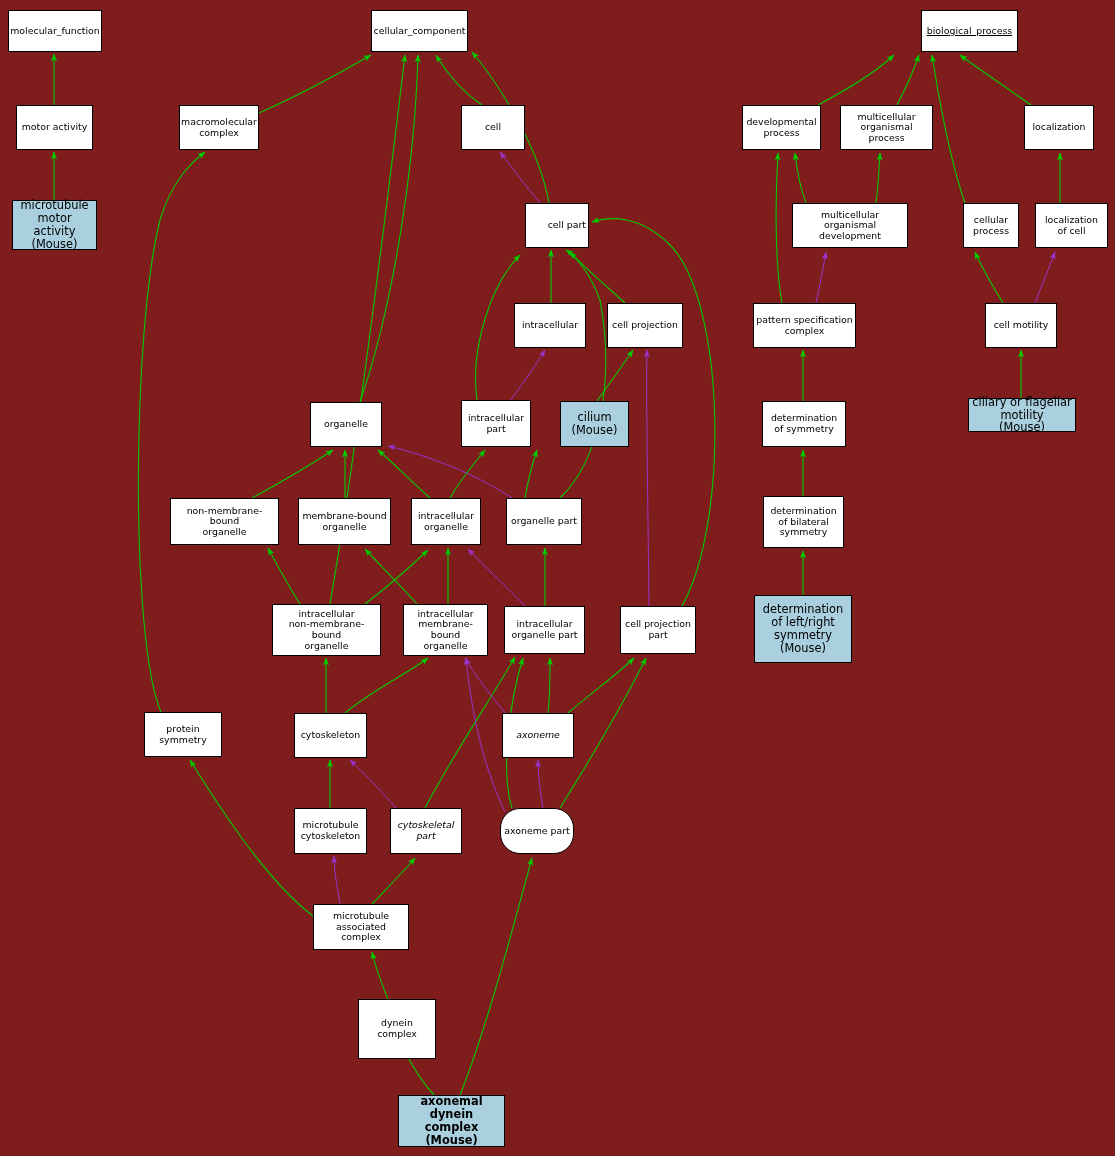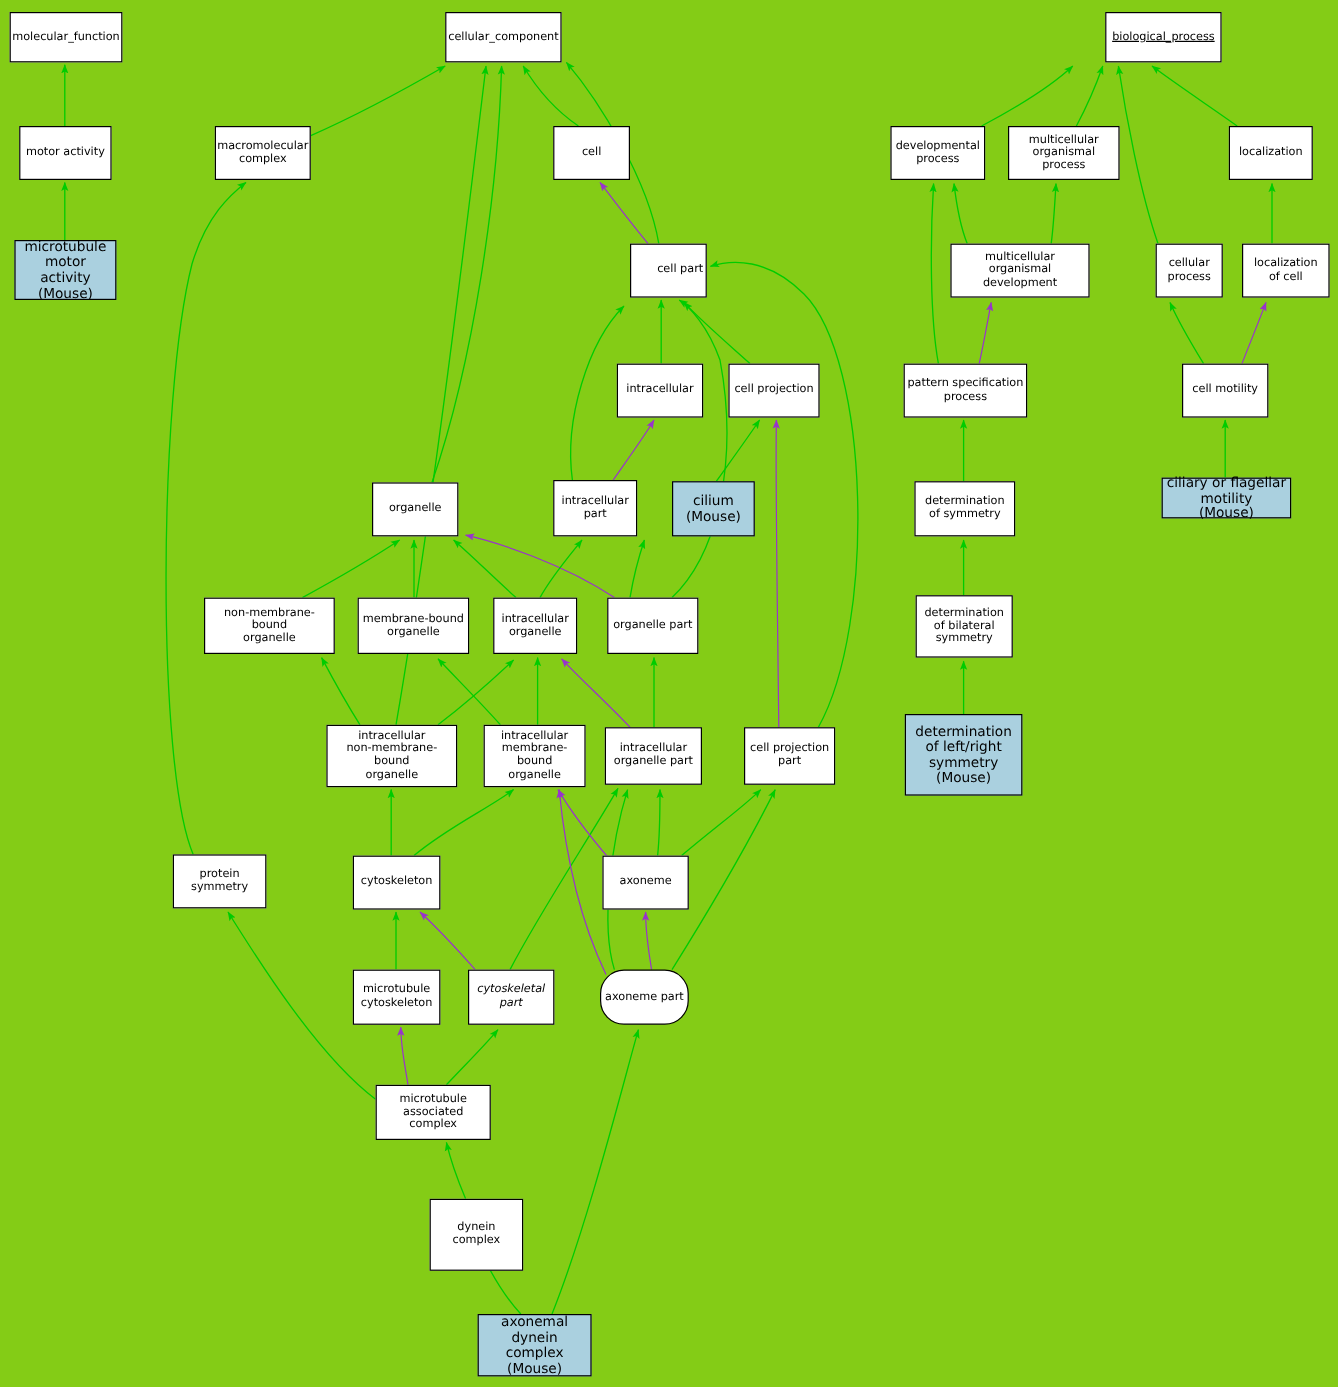--- a/index.html
+++ b/index.html
@@ -1,18 +1,18 @@
 <!DOCTYPE html>
 <html><head>
 <meta charset="utf-8">
 <title>GO DAG</title>
 <style>
   html,body{margin:0;padding:0;background:#ffffff;}
   body{font-family:"DejaVu Sans","Liberation Sans",sans-serif;}
-  #canvas{position:relative;width:1115px;height:1156px;background:#84cc16;overflow:hidden;}
+  #canvas{position:relative;width:1115px;height:1156px;background:#7f1d1d;overflow:hidden;}
   svg.edges{position:absolute;left:0;top:0;width:1115px;height:1156px;pointer-events:none;}
   .node{
     position:absolute;
     box-sizing:border-box;
     border:1px solid #000;
     background:#ffffff;
     display:flex;
     align-items:center;
     justify-content:center;
     text-align:center;
@@ -122,21 +122,21 @@
 (Mouse)</span></div>
       <div class="node s9" style="left: 525px; top: 203px; width: 64px; height: 45px; text-align: right;"><span class="lbl">cell part</span></div>
       <div class="node s9" style="left: 792px; top: 203px; width: 116px; height: 45px;"><span class="lbl">multicellular
 organismal development</span></div>
       <div class="node s9" style="left: 935px; top: 203px; width: 56px; height: 45px; margin-left: 28px;"><span class="lbl">cellular process</span></div>
       <div class="node s9" style="left: 1035px; top: 203px; width: 73px; height: 45px;"><span class="lbl">localization
 of cell</span></div>
       <div class="node s9" style="left: 514px; top: 303px; width: 72px; height: 45px;"><span class="lbl">intracellular</span></div>
       <div class="node s9" style="left: 607px; top: 303px; width: 76px; height: 45px;"><span class="lbl">cell projection</span></div>
       <div class="node s9" style="left: 753px; top: 303px; width: 103px; height: 45px;"><span class="lbl">pattern specification
-process</span></div>
+complex</span></div>
       <div class="node s9" style="left: 985px; top: 303px; width: 72px; height: 45px;"><span class="lbl">cell motility</span></div>
       <div class="node s9" style="left: 310px; top: 402px; width: 72px; height: 45px;"><span class="lbl">organelle</span></div>
       <div class="node s9" style="left: 461px; top: 400px; width: 70px; height: 47px;"><span class="lbl">intracellular
 part</span></div>
       <div class="node s11 hl" style="left: 560px; top: 401px; width: 69px; height: 46px;"><span class="lbl">cilium
 (Mouse)</span></div>
       <div class="node s9" style="left: 762px; top: 401px; width: 84px; height: 46px;"><span class="lbl">determination
 of symmetry</span></div>
       <div class="node s11 hl" style="left: 968px; top: 398px; width: 108px; height: 34px;"><span class="lbl">ciliary or flagellar
 motility
@@ -160,26 +160,26 @@
       <div class="node s9" style="left: 504px; top: 606px; width: 81px; height: 48px;"><span class="lbl">intracellular
 organelle part</span></div>
       <div class="node s9" style="left: 620px; top: 606px; width: 76px; height: 48px;"><span class="lbl">cell projection
 part</span></div>
       <div class="node s11 hl" style="left: 754px; top: 595px; width: 98px; height: 68px;"><span class="lbl">determination
 of left/right
 symmetry
 (Mouse)</span></div>
       <div class="node s9" style="left: 144px; top: 712px; width: 78px; height: 45px;"><span class="lbl">protein symmetry</span></div>
       <div class="node s9" style="left: 294px; top: 713px; width: 73px; height: 45px;"><span class="lbl">cytoskeleton</span></div>
-      <div class="node s9" style="left: 502px; top: 713px; width: 72px; height: 45px;"><span class="lbl">axoneme</span></div>
+      <div class="node s9" style="left: 502px; top: 713px; width: 72px; height: 45px; font-style: italic;"><span class="lbl">axoneme</span></div>
       <div class="node s9" style="left: 294px; top: 808px; width: 73px; height: 46px;"><span class="lbl">microtubule
 cytoskeleton</span></div>
       <div class="node s9" style="left: 390px; top: 808px; width: 72px; height: 46px; font-style: italic;"><span class="lbl">cytoskeletal
 part</span></div>
       <div class="node s9" style="left: 500px; top: 808px; width: 74px; height: 46px; border-radius: 20px;"><span class="lbl">axoneme part</span></div>
       <div class="node s9" style="left: 313px; top: 904px; width: 96px; height: 46px;"><span class="lbl">microtubule
 associated complex</span></div>
       <div class="node s9" style="left: 358px; top: 999px; width: 78px; height: 60px;"><span class="lbl">dynein complex</span></div>
-      <div class="node s11 hl" style="left: 398px; top: 1095px; width: 95px; height: 52px;"><span class="lbl">axonemal dynein
+      <div class="node s11 hl" style="left: 398px; top: 1095px; width: 107px; height: 52px; font-weight: bold;"><span class="lbl">axonemal dynein
 complex
 (Mouse)</span></div>
     </div>
 </div>
 
 </body></html>

